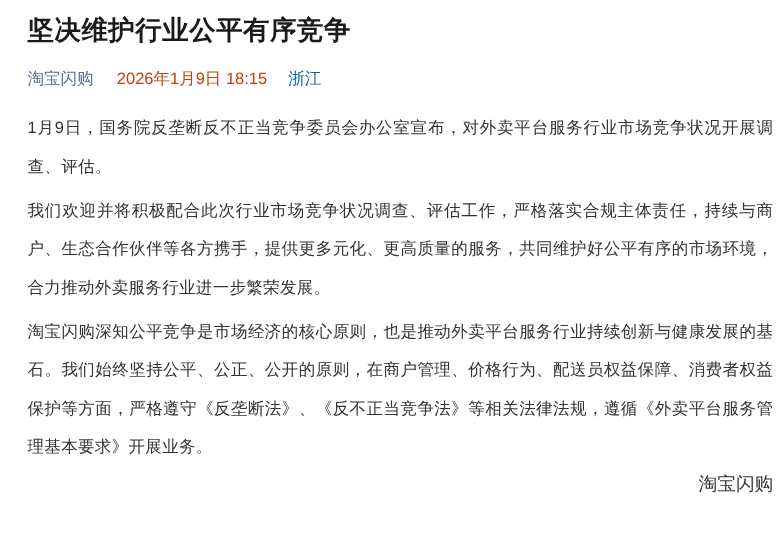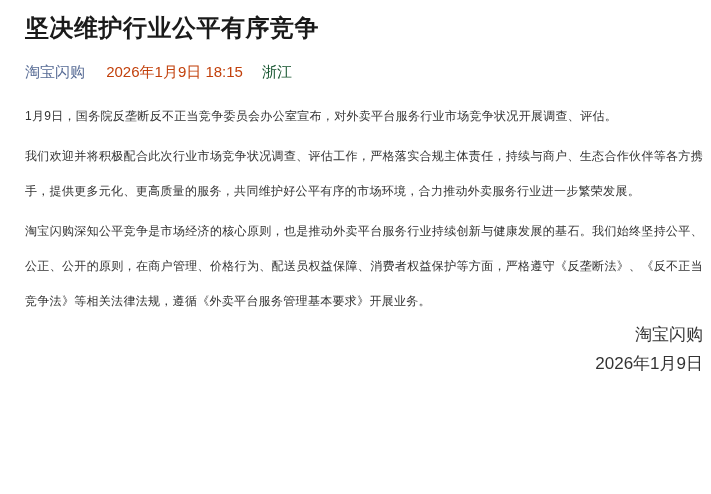--- a/index.html
+++ b/index.html
@@ -39,25 +39,25 @@
     color: #576b95;
     margin-right: 17px;
     cursor: pointer;
     text-decoration: none;
   }
   .byline .time {
     color: #c2410c;
     margin-right: 15px;
   }
   .byline .location {
-    color: #14532d;
+    color: #0369a1;
   }
   .body-text p {
     margin: 5px 0 0 0;
-    font-size: 12px;
+    font-size: 15px;
     line-height: 35px;
     color: #333333;
     text-align: justify;
     letter-spacing: 0.3px;
   }
   .body-text p.first {
     margin-top: 17px;
   }
   .signature {
     margin-top: 1px;
@@ -84,16 +84,15 @@
   </div>
 
   <div class="body-text">
     <p class="first">1月9日，国务院反垄断反不正当竞争委员会办公室宣布，对外卖平台服务行业市场竞争状况开展调查、评估。</p>
     <p>我们欢迎并将积极配合此次行业市场竞争状况调查、评估工作，严格落实合规主体责任，持续与商户、生态合作伙伴等各方携手，提供更多元化、更高质量的服务，共同维护好公平有序的市场环境，合力推动外卖服务行业进一步繁荣发展。</p>
     <p>淘宝闪购深知公平竞争是市场经济的核心原则，也是推动外卖平台服务行业持续创新与健康发展的基石。我们始终坚持公平、公正、公开的原则，在商户管理、价格行为、配送员权益保障、消费者权益保护等方面，严格遵守《反垄断法》、《反不正当竞争法》等相关法律法规，遵循《外卖平台服务管理基本要求》开展业务。</p>
   </div>
 
   <div class="signature">
     <div>淘宝闪购</div>
-    <div>2026年1月9日</div>
   </div>
 
 </div>
 
 </body></html>

